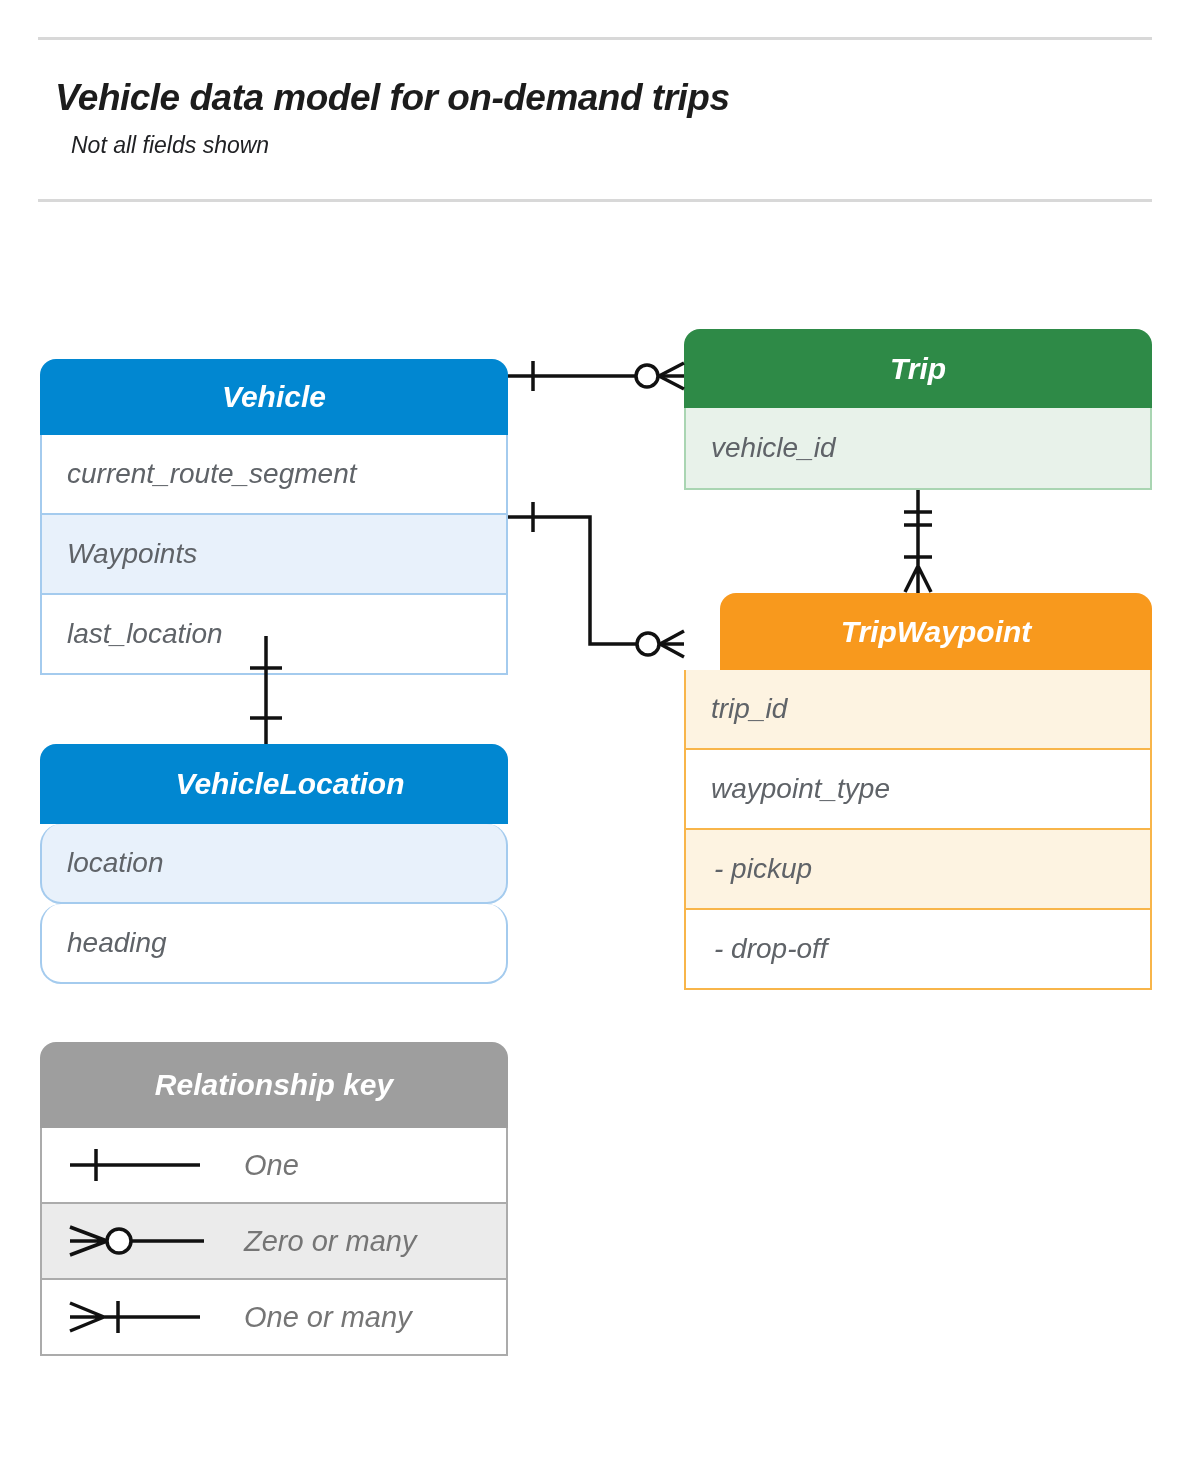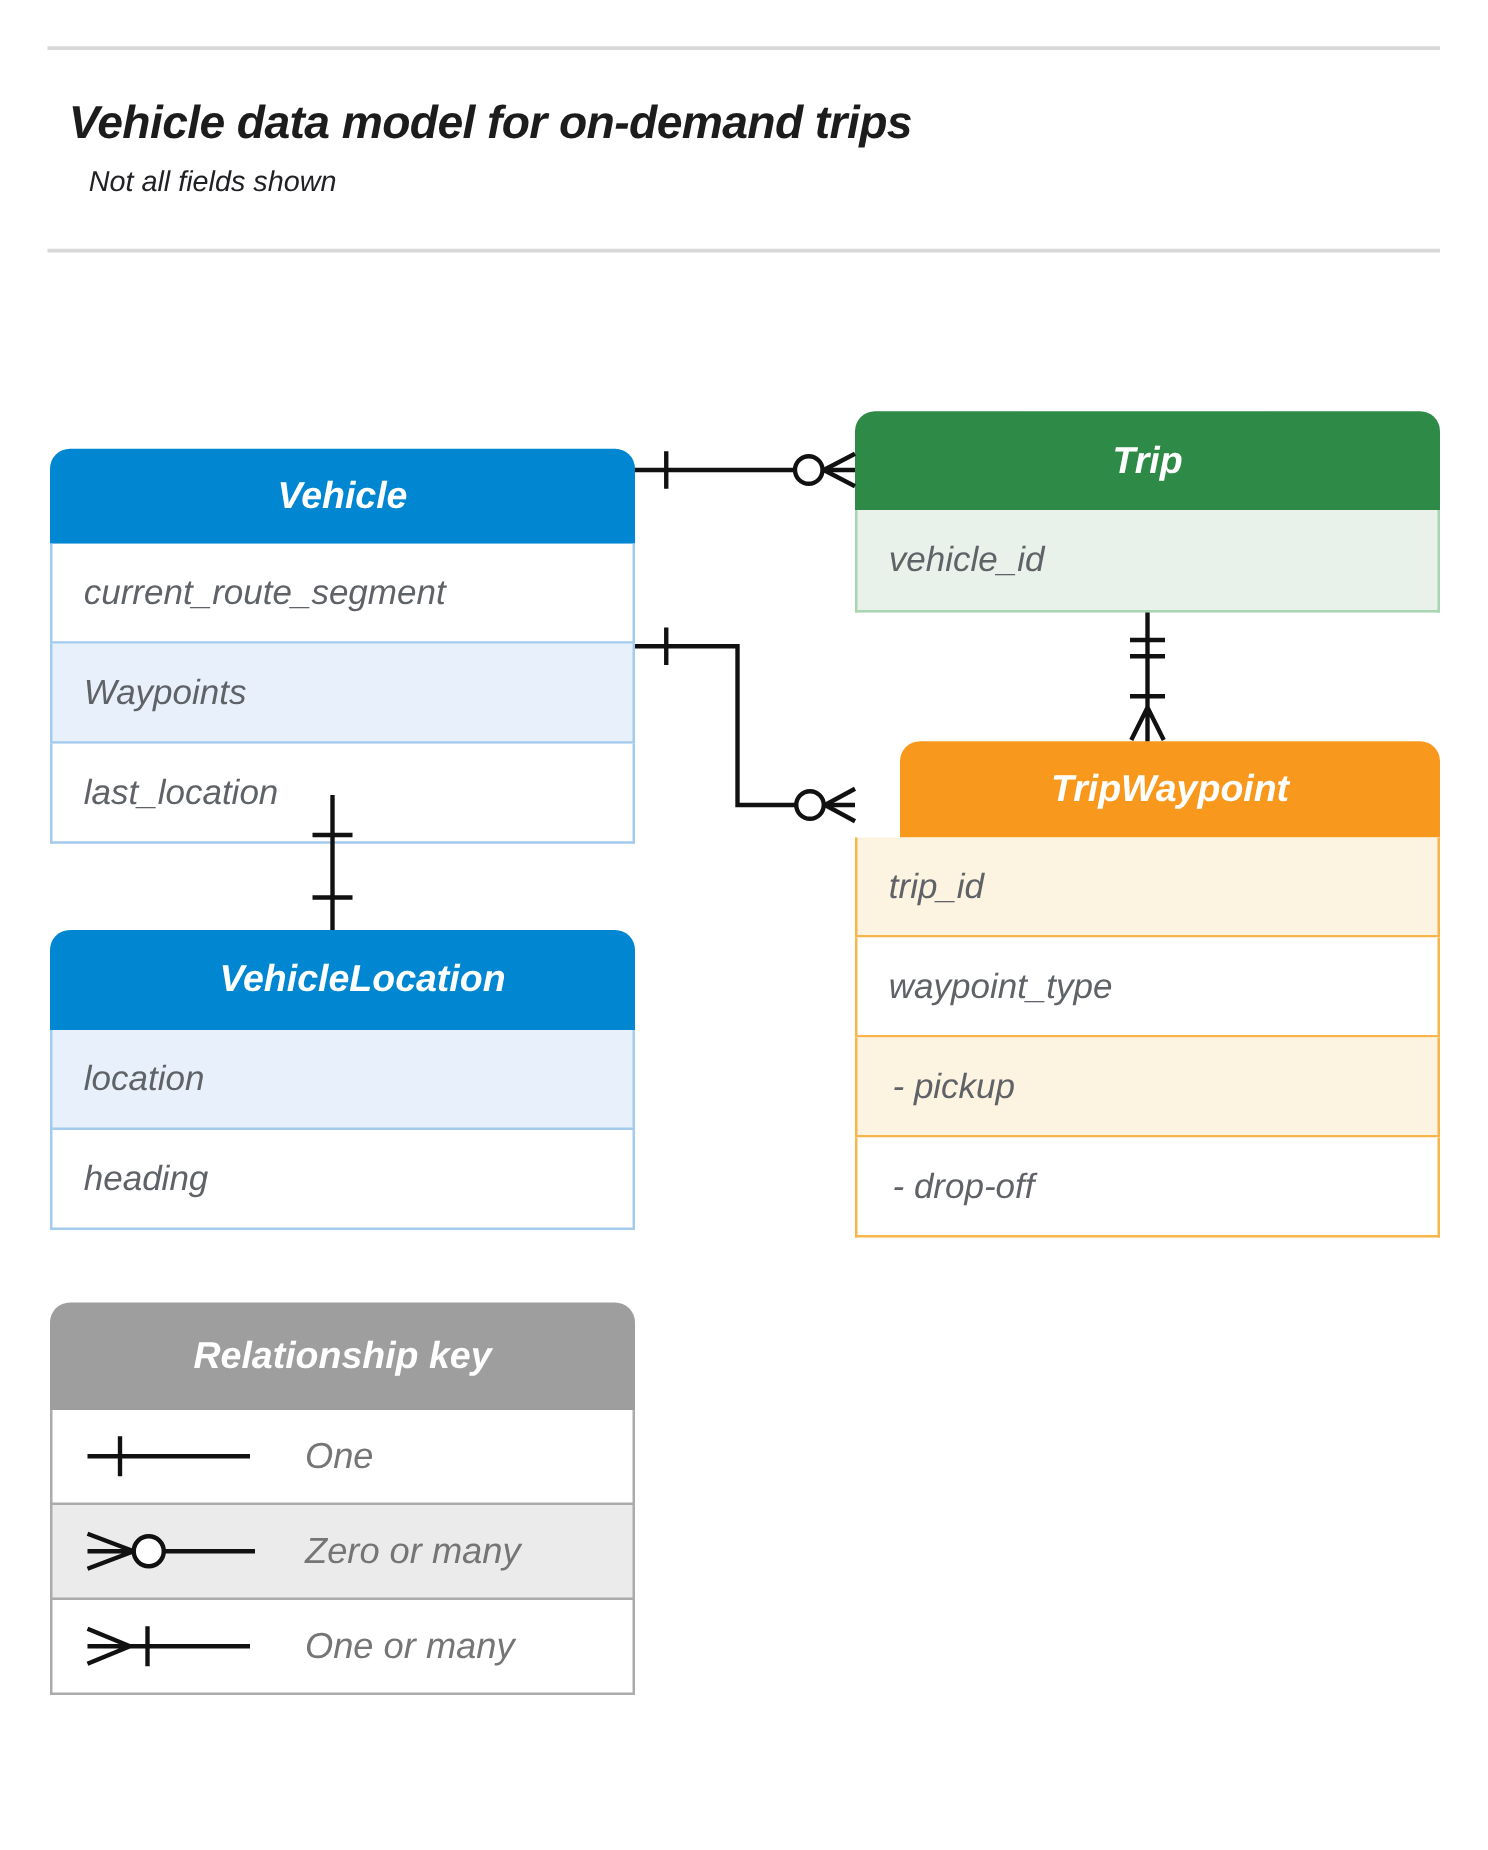--- a/index.html
+++ b/index.html
@@ -56,21 +56,21 @@
   #t-trip{left:684px;top:329px;}
   #t-trip .hdr{height:79px;}
   #t-trip .row{height:82px;}
 
   #t-tripwaypoint{left:684px;top:593px;}
   #t-tripwaypoint .hdr{height:77px;margin-left:36px;}
   #t-tripwaypoint .row{height:80px;}
 
   #t-vehiclelocation{left:40px;top:744px;}
   #t-vehiclelocation .hdr{height:80px;padding-left:32px;}
-  #t-vehiclelocation .row{height:80px;}
+  #t-vehiclelocation .row{height:80px;border-radius:21px;}
 
   #t-legend{left:40px;top:1042px;}
   #t-legend .hdr{height:86px;}
   #t-legend .row{height:76px;}
   .llabel{margin-left:28px;font-size:29px;color:var(--c-legend-text,#757575);}
   .sym{flex:0 0 150px;margin-left:4px;}
   .sym path{stroke:var(--c-line,#111);stroke-width:3.5;fill:none;}
   .sym circle{stroke:var(--c-line,#111);stroke-width:3.5;fill:#fff;}
 
   

